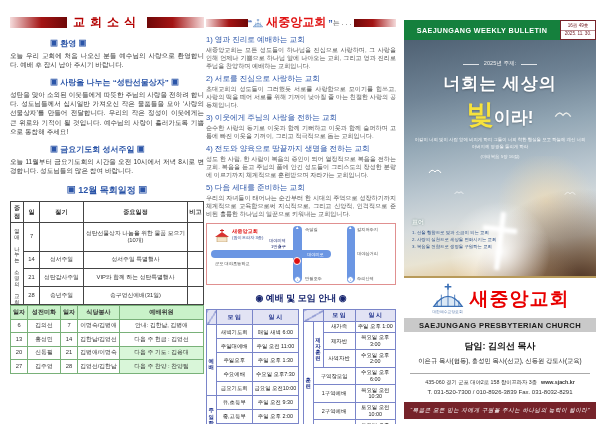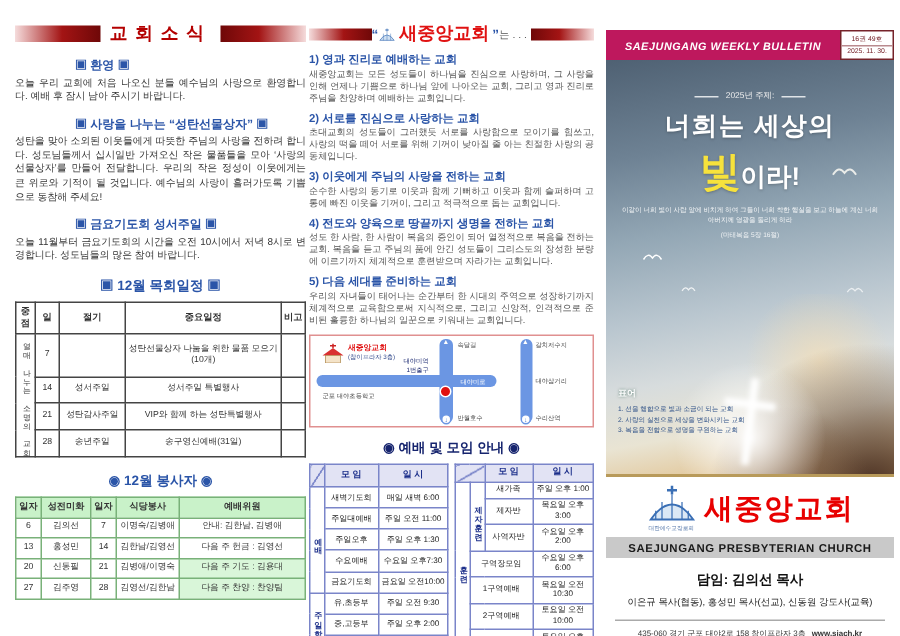--- a/index.html
+++ b/index.html
@@ -25,21 +25,21 @@
   .vol td.gr { background:#d9f6d9; }
 
   
   .panel-mid { position:absolute; left:206px; top:14px; width:190px; }
   .mid-head { display:flex; align-items:center; }
   .mid-head .gbar { height:8px; }
   .mid-head .nm { color:#e01212; font-weight:bold; font-size:12px; margin:0 2px; white-space:nowrap; }
   .mid-head .q { color:#2b55a8; font-size:9px; font-weight:bold; }
   .mid-head .sfx { color:#555; font-size:7px; white-space:nowrap; margin-right:3px; }
   .mini-dome { width:12px; height:10px; }
-  .msec-h { font-size:7.6px; color:#2b55a8; font-weight:bold; margin:4px 0 1px; }
+  .msec-h { font-size:7.6px; color:#2b55a8; font-weight:normal; margin:4px 0 1px; }
   .msec-b { font-size:6.1px; color:#555; text-align:justify; line-height:1.32; }
   .map { position:relative; margin-top:5px; height:62px; border:1px solid #e09090; background:#fff; overflow:hidden; }
   .road { position:absolute; background:#6b96e3; border-radius:4px; }
   .map-lbl { position:absolute; font-size:4.2px; color:#444; white-space:nowrap; }
   .map-lbl.on-road { color:#fff; }
   .red-dot { position:absolute; width:8px; height:8px; border-radius:50%; background:#e01010; border:1px solid #fff; }
   .cdown { position:absolute; width:7px; height:7px; border:1px solid #6b96e3; border-radius:50%; background:#fff; color:#4a7ed0; font-size:4.5px; line-height:6px; text-align:center; }
   .cup { position:absolute; color:#fff; font-size:4.5px; }
   .church-lbl { position:absolute; font-size:5.2px; font-weight:bold; color:#e01212; white-space:nowrap; }
   .church-sub { position:absolute; font-size:4.2px; color:#334a8c; white-space:nowrap; }
@@ -47,24 +47,24 @@
   .wtables { display:flex; gap:4px; margin-top:4px; }
   .wt { width:50%; }
   .wt td, .wt th { border:1px solid #7a85c9; font-size:5.4px; color:#222; text-align:center; padding:1.5px 1px; line-height:1.25; }
   .wt th { background:#e2e3f4; color:#1c2f8a; font-size:6px; font-weight:bold; }
   .wt th.diag { background:#e2e3f4 linear-gradient(to bottom right, transparent 47%, #7a85c9 47%, #7a85c9 53%, transparent 53%); }
   .vlab { writing-mode:vertical-rl; text-orientation:upright; margin:0 auto; font-size:5.4px; color:#1c2f8a; font-weight:bold; letter-spacing:0.5px; }
 
   
   .panel-right { position:absolute; left:404px; top:20px; width:192px; }
   .bh { display:flex; height:20px; }
-  .bh-left { flex:1; background:#be185d; color:#fff; display:flex; align-items:center; justify-content:center; font-size:7.2px; font-weight:bold; letter-spacing:0.4px;font-style:italic; }
+  .bh-left { flex:1; background:#15803d; color:#fff; display:flex; align-items:center; justify-content:center; font-size:7.2px; font-weight:bold; letter-spacing:0.4px; }
   .bh-right { width:36px; border:1px solid #76232a; background:#fff; display:flex; flex-direction:column; justify-content:center; text-align:center; font-size:4.6px; color:#76232a; line-height:1.5; }
   .bh-right .iss { border-bottom:1px solid #b98a8e; }
-  .poster { position:relative; height:278px; overflow:hidden;
+  .poster { position:relative; height:238px; overflow:hidden;
     background:linear-gradient(170deg,#4f6173 0%,#6e8294 22%,#93a7b5 40%,#b9c6cf 58%,#d7dcdd 72%,#e9e4d3 84%,#e2c79a 94%,#caa36b 100%);
     border-bottom:2px solid #b89a5a; }
   .theme { position:absolute; top:20px; left:0; right:0; display:flex; align-items:center; justify-content:center; gap:5px; color:#f0f0f0; font-size:5.6px; }
   .theme .ln { width:16px; height:1px; background:rgba(255,255,255,.8); }
   .pl1 { position:absolute; top:32px; left:0; right:0; text-align:center; color:#fff; font-size:17px; font-weight:bold; letter-spacing:1px; text-shadow:0 1px 2px rgba(0,0,0,.25); }
   .pl2 { position:absolute; top:56px; left:0; right:0; text-align:center; color:#fff; font-weight:bold; text-shadow:0 1px 2px rgba(0,0,0,.25); font-size:17px; }
   .pl2 .hl { color:#f7e23c; font-size:27px; }
   .scrip { position:absolute; top:96px; left:10px; right:10px; text-align:center; color:rgba(255,255,255,.92); font-size:4.4px; line-height:1.7; }
   .scrip-ref { position:absolute; top:114px; left:0; right:0; text-align:center; color:rgba(255,255,255,.85); font-size:4.4px; }
   .glow { position:absolute; left:50%; bottom:-16px; width:110px; height:100px; transform:translateX(-50%); background:radial-gradient(circle at 50% 60%, rgba(255,255,255,.95), rgba(255,255,255,0) 62%); }
@@ -151,21 +151,20 @@
       </tr>
       <tr>
         <td>28</td>
         <td>송년주일</td>
         <td>송구영신예배(31일)</td>
         <td></td>
       </tr>
     </tbody>
       </table>
 
-    <div class="mid-title">◉ 12월 봉사자 ◉</div>
     <table class="vol">
       <colgroup>
           <col style="width:17px">
           <col style="width:33px">
           <col style="width:17px">
           <col style="width:42px">
           <col>
         </colgroup>
       <tbody>
           <tr>

